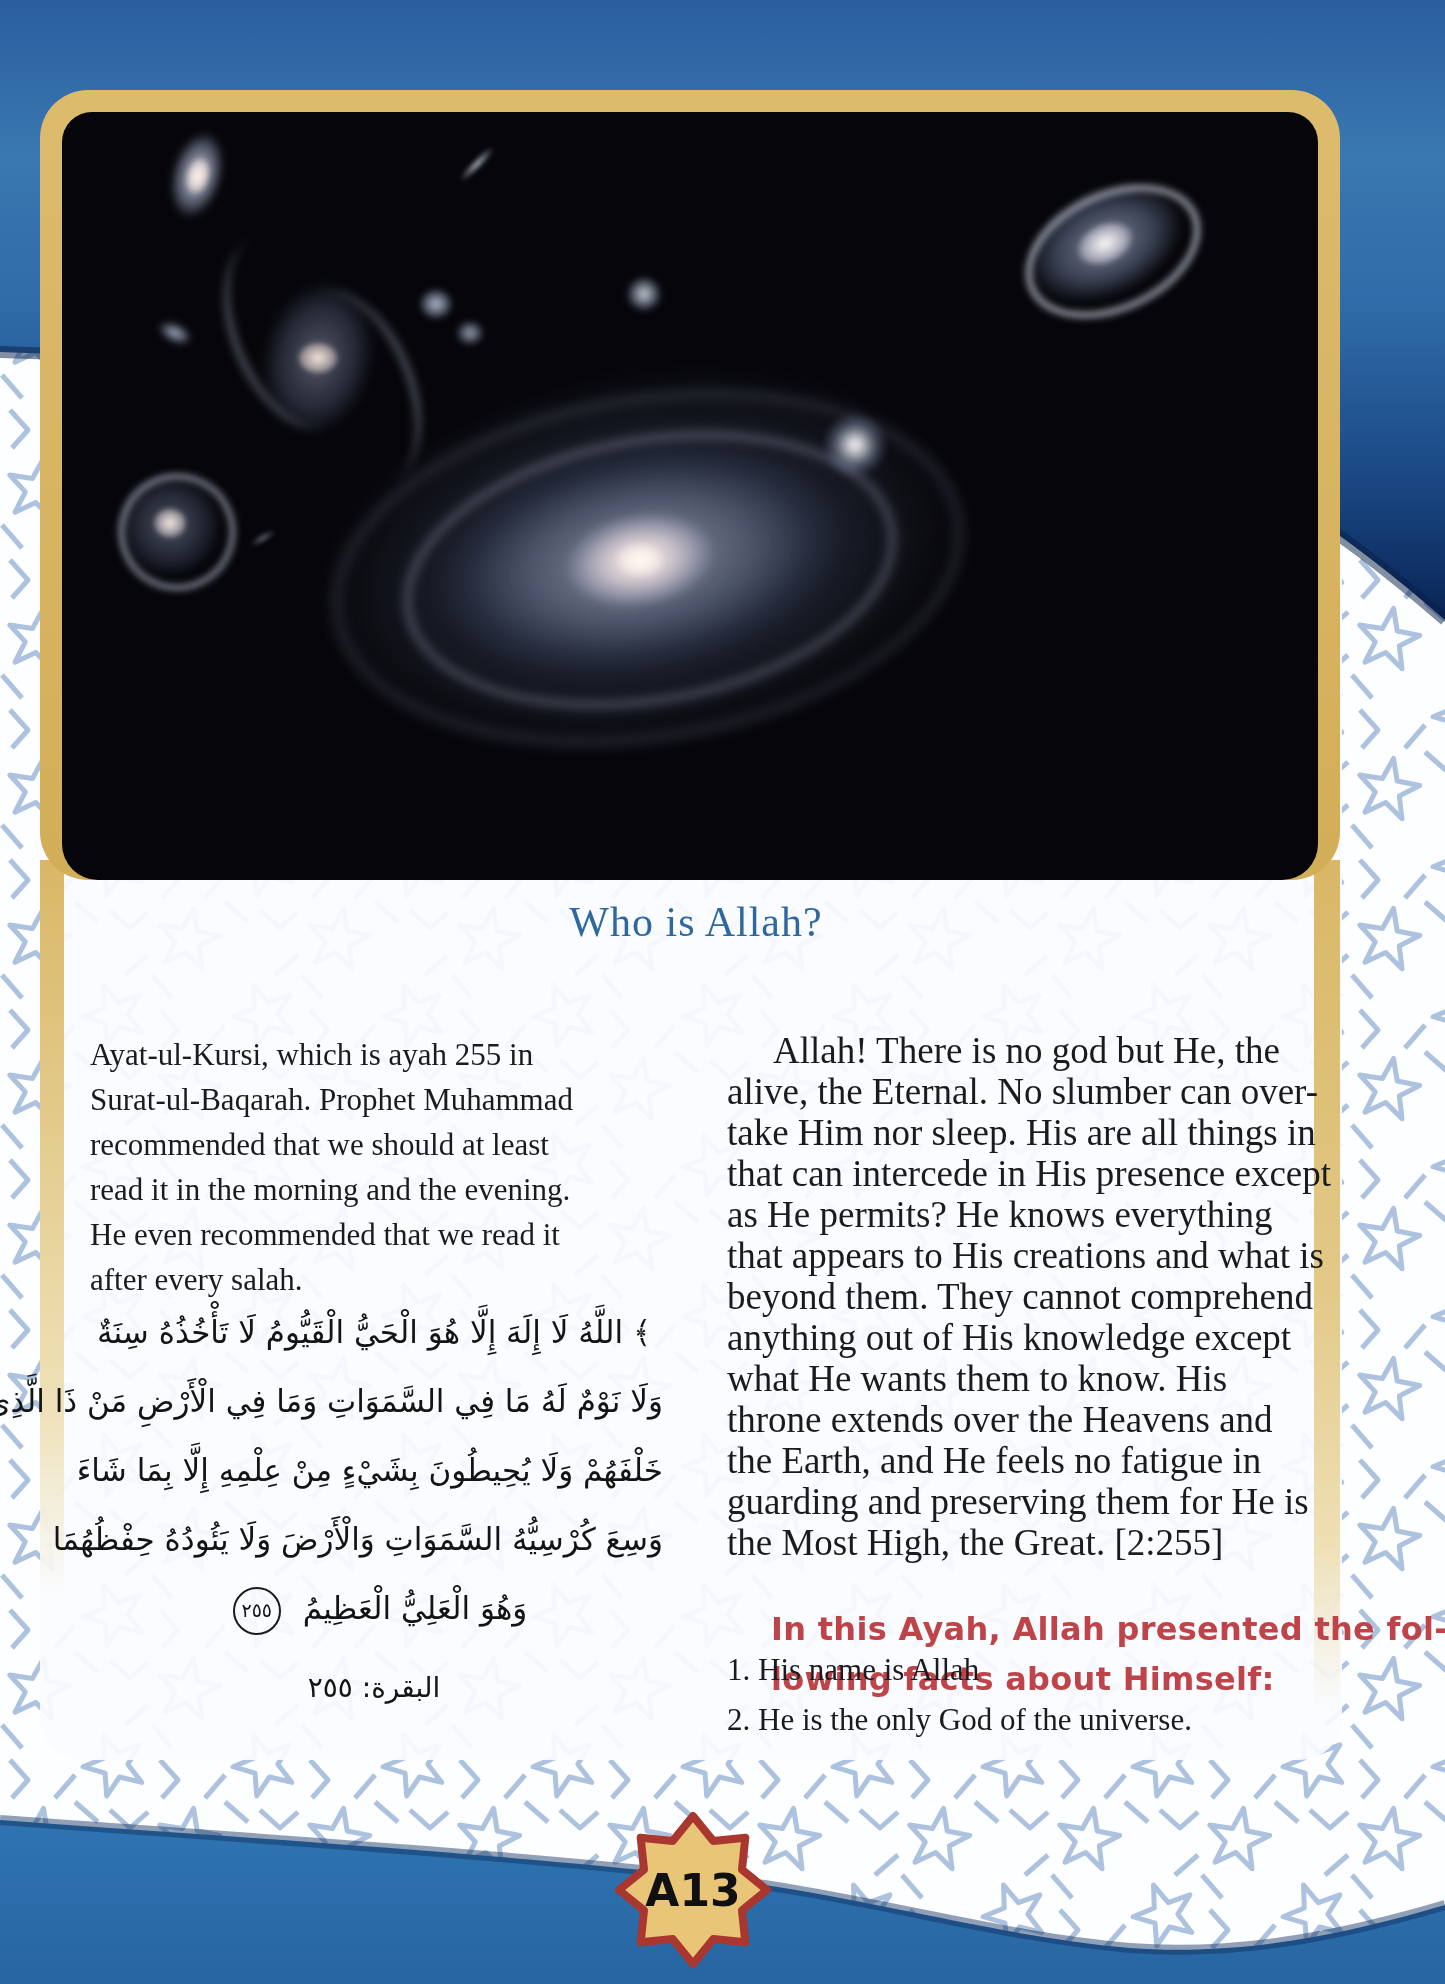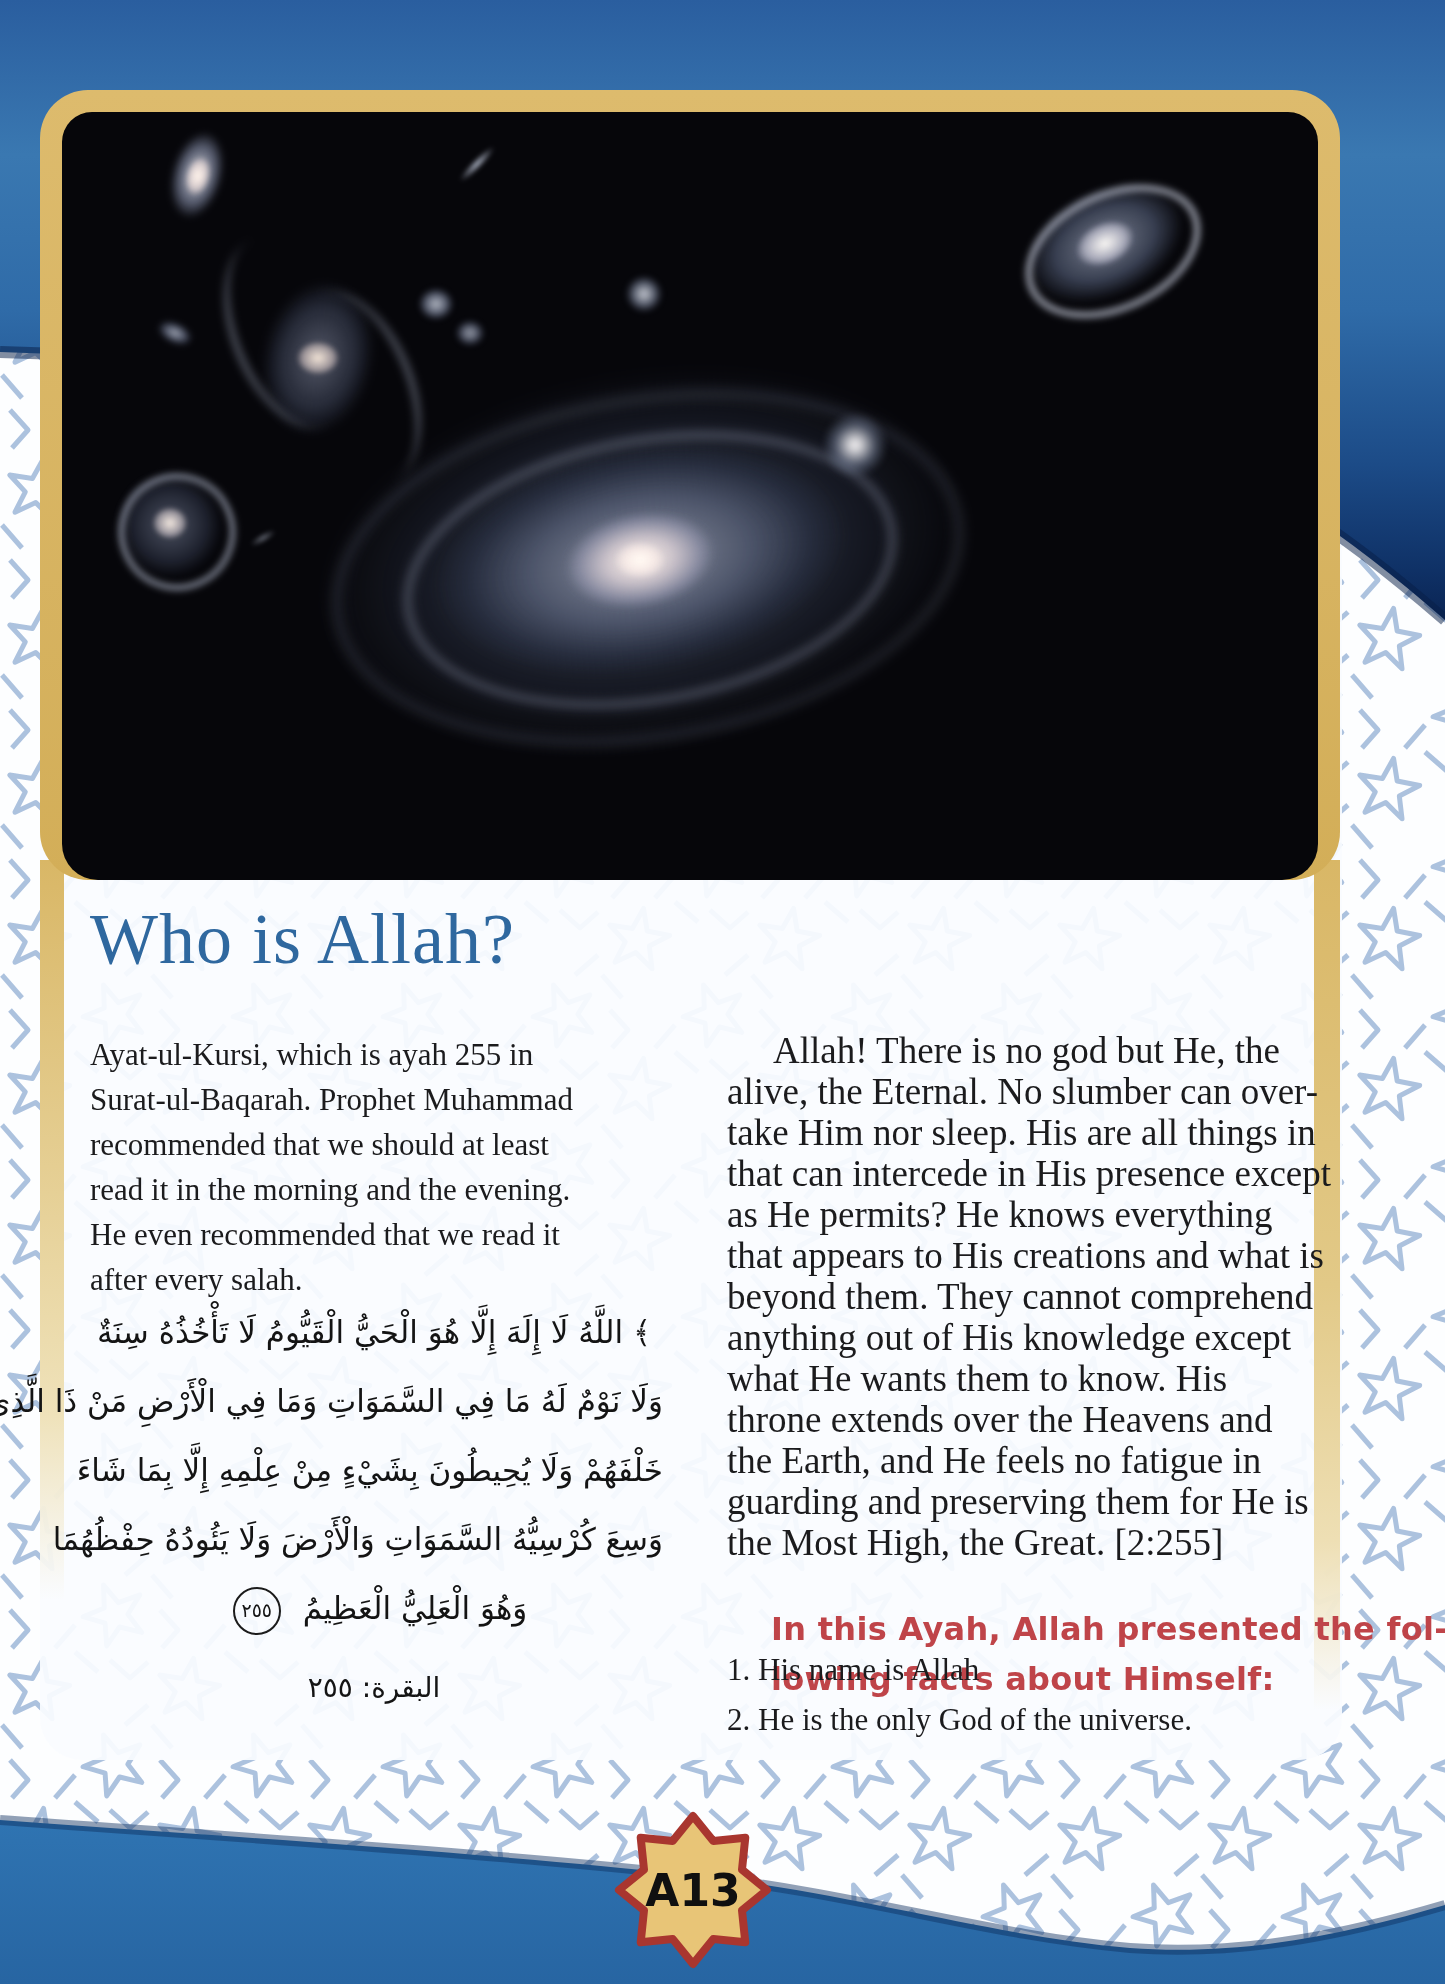--- a/index.html
+++ b/index.html
@@ -13,22 +13,22 @@
   .gold-strip.right{left:1314px;top:860px;width:26px;height:850px;
     background:linear-gradient(180deg,#d9b766 0%,#e2c987 50%,#eedfb4 80%,rgba(238,223,180,0) 100%);}
   
   .photo-card{position:absolute;left:40px;top:90px;width:1300px;height:790px;z-index:3;
     background:linear-gradient(180deg,#ddbb6d,#d3ae58);border-radius:48px;overflow:hidden;}
   .photo{position:absolute;left:22px;top:22px;width:1256px;height:768px;overflow:hidden;
     background:#06060a;border-radius:30px 30px 36px 36px;}
   .g{position:absolute;border-radius:50%;}
   .ring{position:absolute;border-radius:50%;background:transparent;}
   
-  .title{position:absolute;left:90px;top:898px;width:1212px;z-index:4;
-    font-size:72px;color:#2f689f;letter-spacing:1px;}
+  .title{position:absolute;left:90px;top:898px;width:1212px;text-align:center;z-index:4;
+    font-size:42px;color:#2f689f;letter-spacing:1px;}
   .col{position:absolute;z-index:4;color:#1b1b1d;}
   .col-left{left:90px;top:1032px;width:578px;font-size:31px;line-height:45px;}
   .col-right{left:727px;top:1030px;width:595px;font-size:37px;line-height:41px;}
   .indent{padding-left:46px;}
   .ln{white-space:nowrap;}
   .red-heading{left:727px;top:1604px;width:600px;font-family:"DejaVu Sans",sans-serif;
     font-weight:bold;font-size:32px;line-height:50px;color:#bf4449;letter-spacing:.3px;margin-left:44px;}
   .facts{left:727px;top:1645px;width:600px;font-size:31px;line-height:50px;}
   .arabic{left:85px;top:1298px;width:578px;direction:rtl;text-align:center;z-index:4;
     font-family:"DejaVu Sans",sans-serif;font-size:31px;line-height:69px;color:#141414;}

